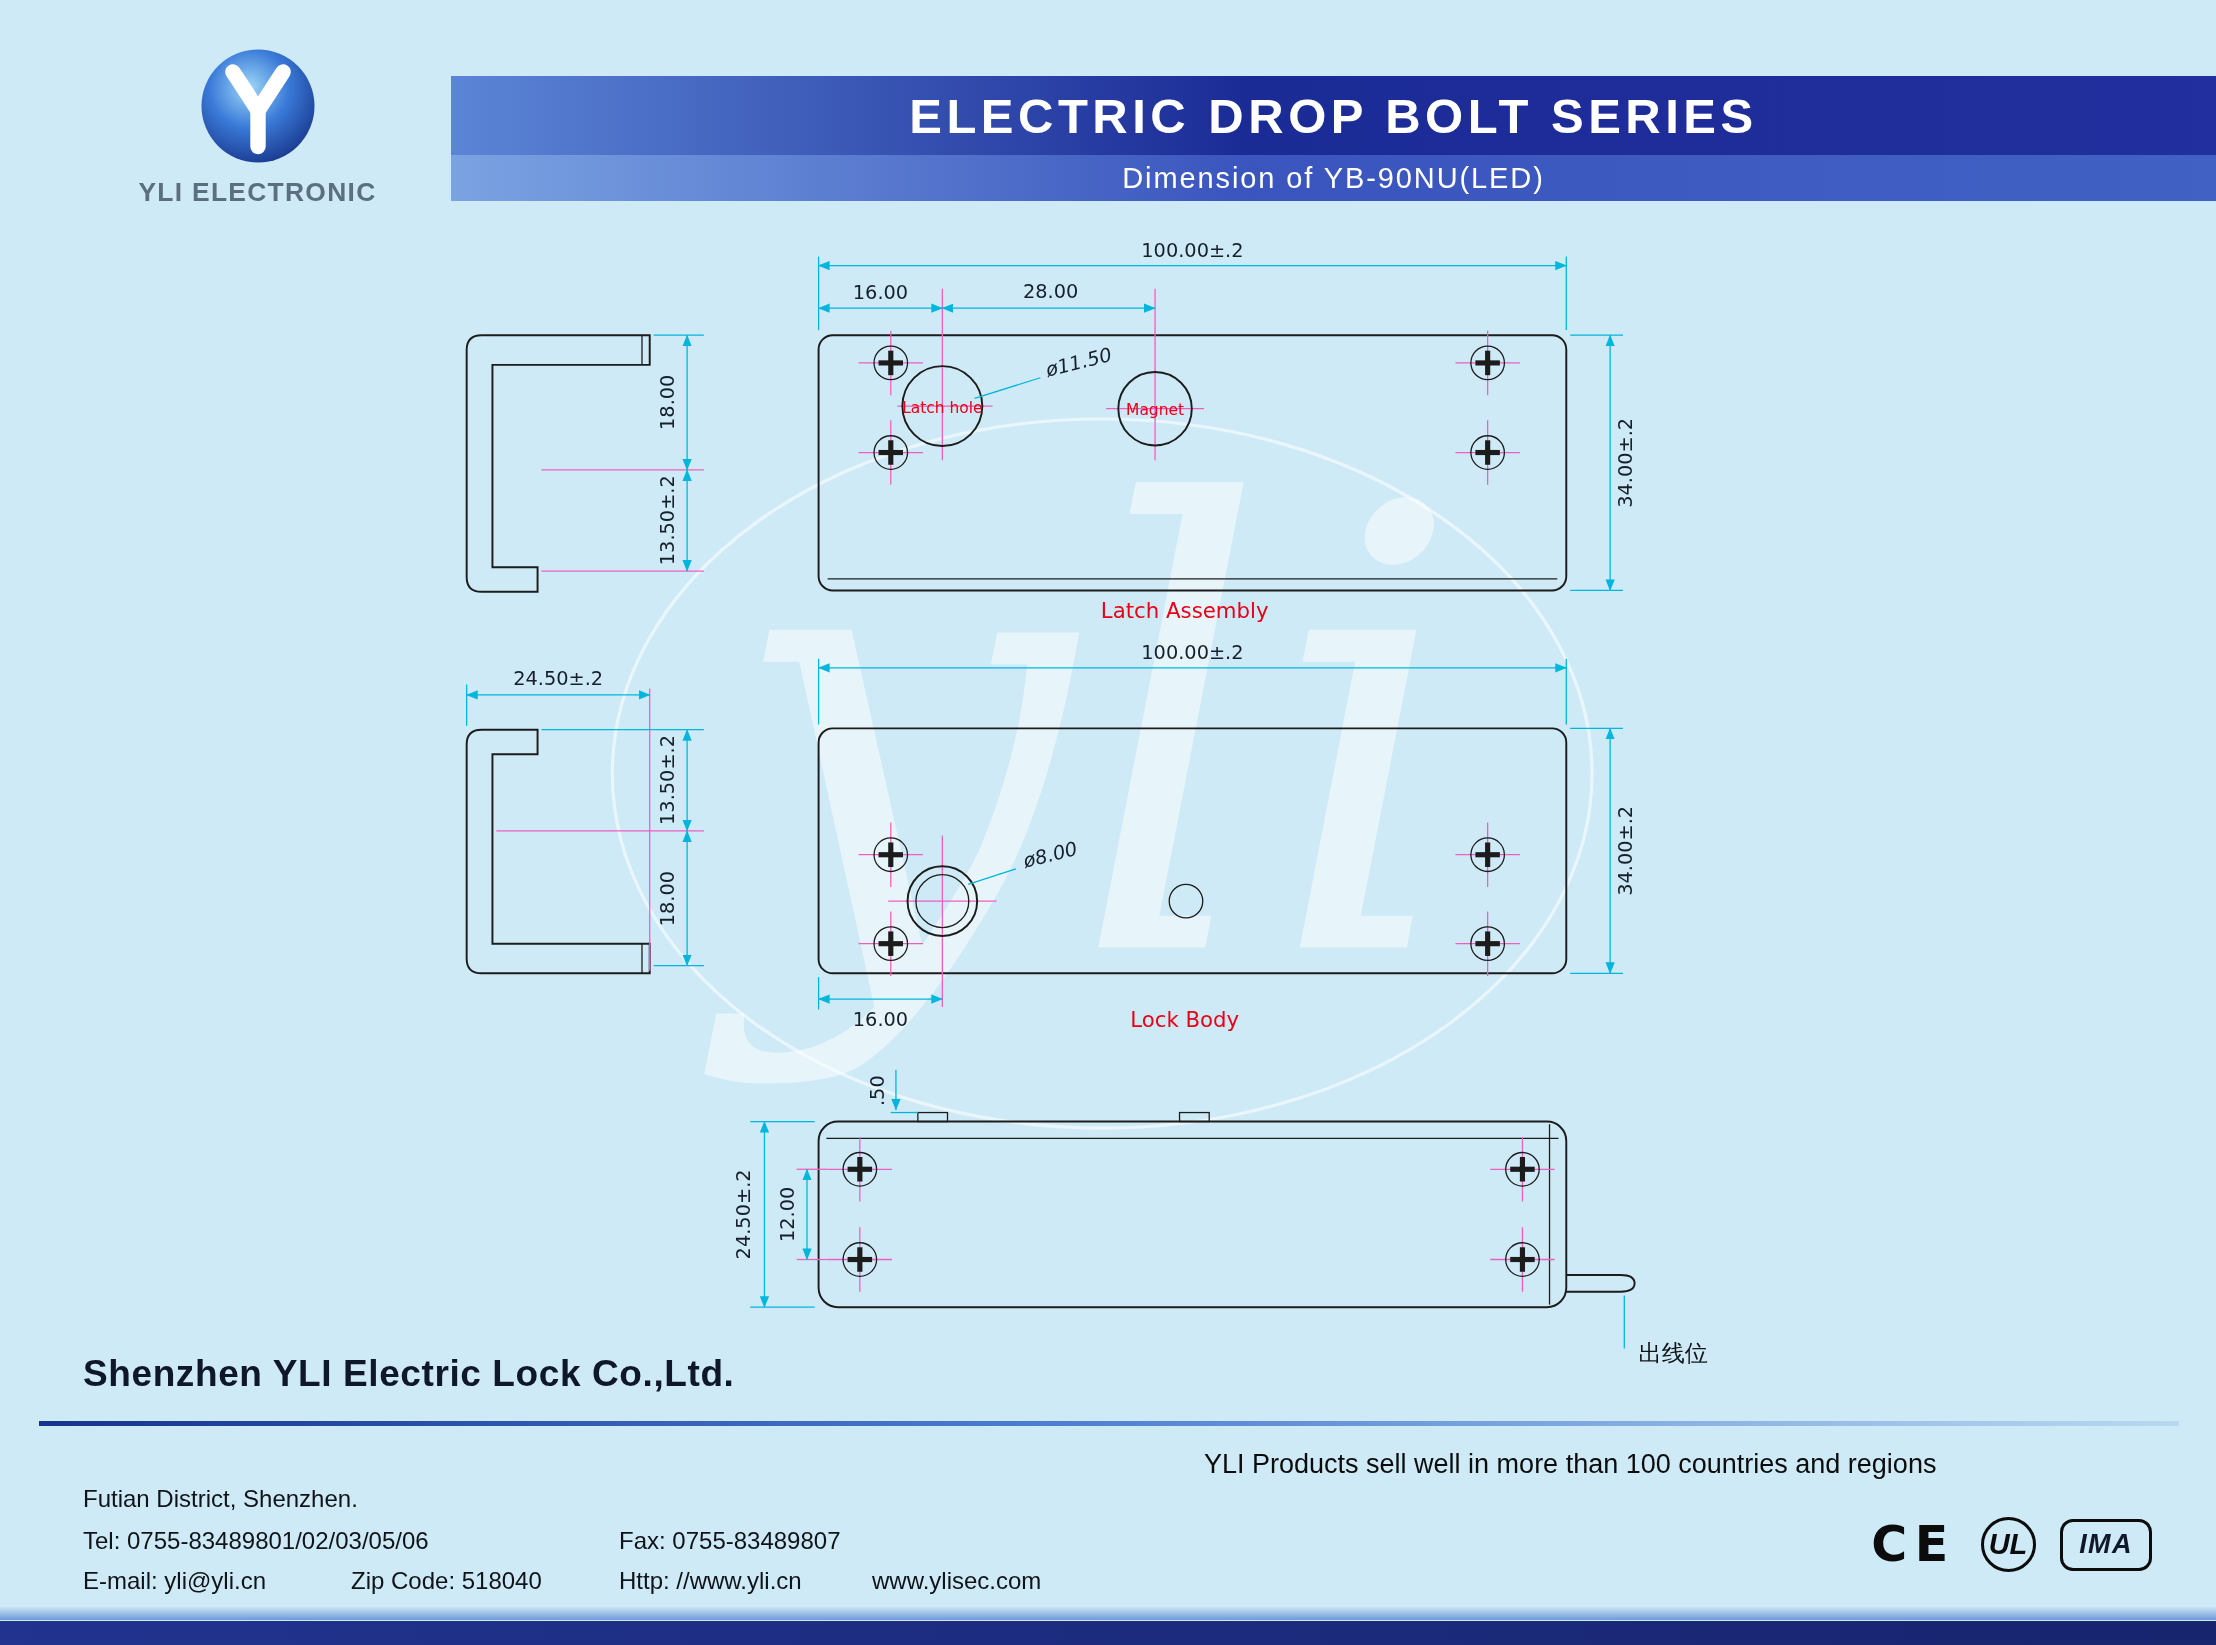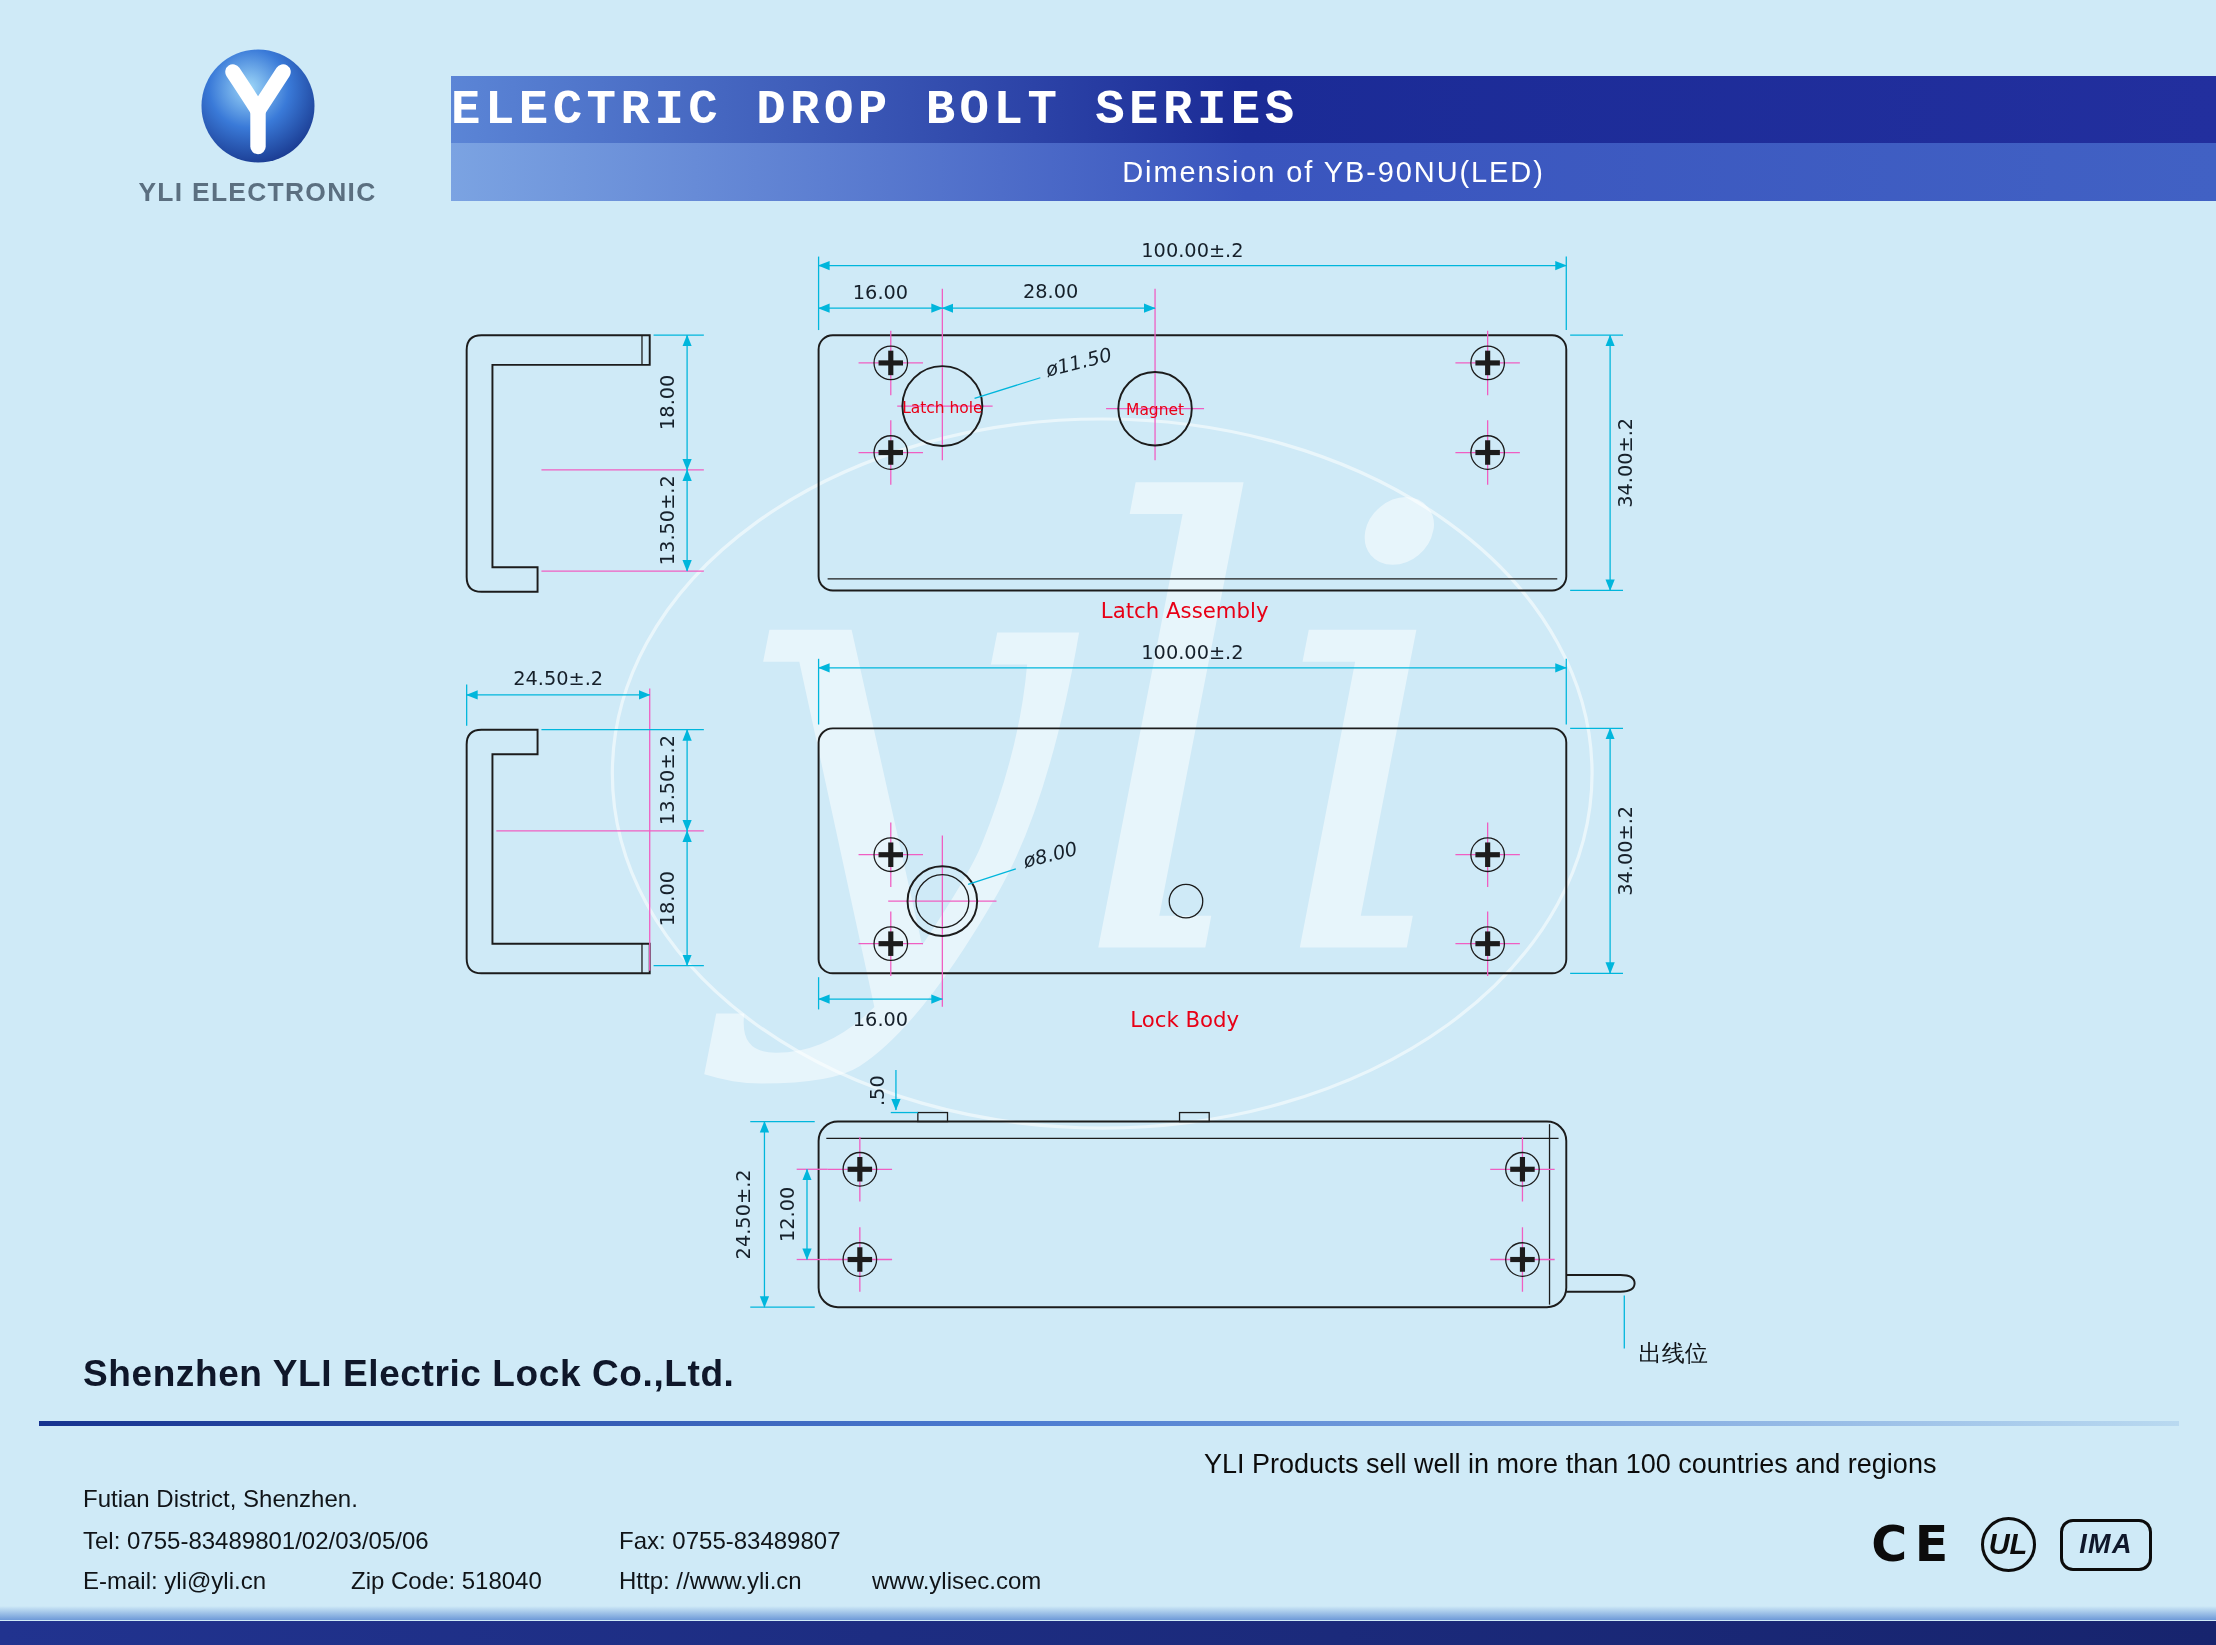--- a/index.html
+++ b/index.html
@@ -5,24 +5,24 @@
   * { margin:0; padding:0; box-sizing:border-box; }
   html,body { width:2216px; height:1645px; }
   body { background:#cfeaf7; font-family:"Liberation Sans",sans-serif; position:relative; overflow:hidden; }
   .page { position:absolute; inset:0; }
 
   
   .logo-block { position:absolute; left:90px; top:45px; width:335px; text-align:center; }
   .brand { margin-top:7.7px; font-size:26.4px; font-weight:bold; color:#5b6f80; letter-spacing:1.3px; }
 
   .banner { position:absolute; left:451px; right:0; top:76px; height:125px; display:flex; flex-direction:column; }
-  .banner-title-area { flex:1; display:flex; align-items:center; justify-content:flex-start;
-      background:linear-gradient(90deg,#5b85d6 0%,#1b2b96 45%,#222f9e 100%);font-family:Liberation Mono, monospace; }
+  .banner-title-area { flex:1; display:flex; align-items:center; justify-content:center;
+      background:linear-gradient(90deg,#5b85d6 0%,#1b2b96 45%,#222f9e 100%); }
   .banner-title { color:#ffffff; font-size:49px; font-weight:900; letter-spacing:4.5px; }
-  .banner-sub-area { height:58px; display:flex; align-items:center; justify-content:center;
+  .banner-sub-area { height:46px; display:flex; align-items:center; justify-content:center;
       background:linear-gradient(90deg,#7ba3e2 0%,#3a55be 45%,#4161c4 100%); }
   .banner-subtitle { color:#ffffff; font-size:29px; letter-spacing:1.9px; }
 
   
   .drawing { position:absolute; left:0; top:0; }
   .outline { stroke:#1c1c1c; stroke-width:3; fill:none; }
   .thin    { stroke:#1c1c1c; stroke-width:2; fill:none; }
   .dim     { stroke:#00b6dc; stroke-width:2; fill:none; }
   .ctr     { stroke:#f05ec2; stroke-width:2; fill:none; }
   .dimtext { font-family:"DejaVu Sans",sans-serif; font-size:30px; fill:#16202a; text-anchor:middle; }

